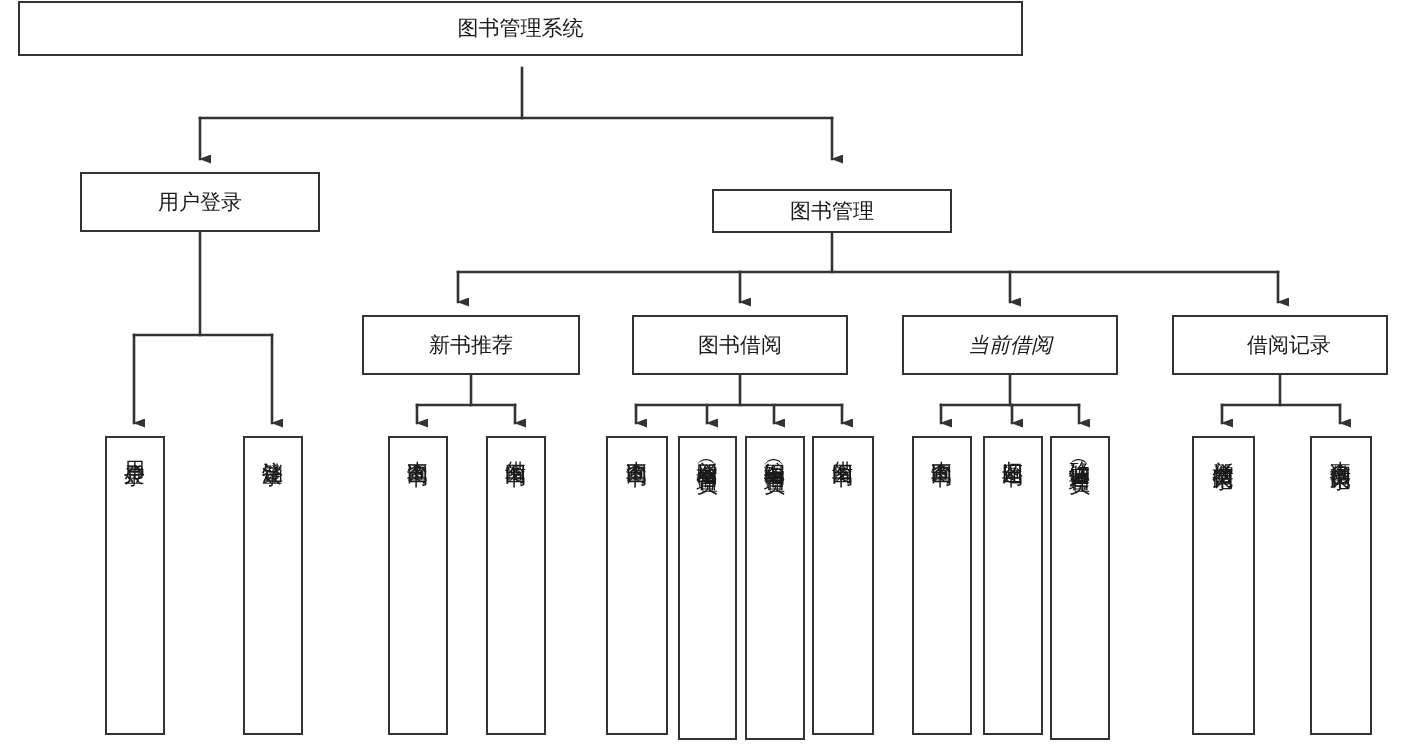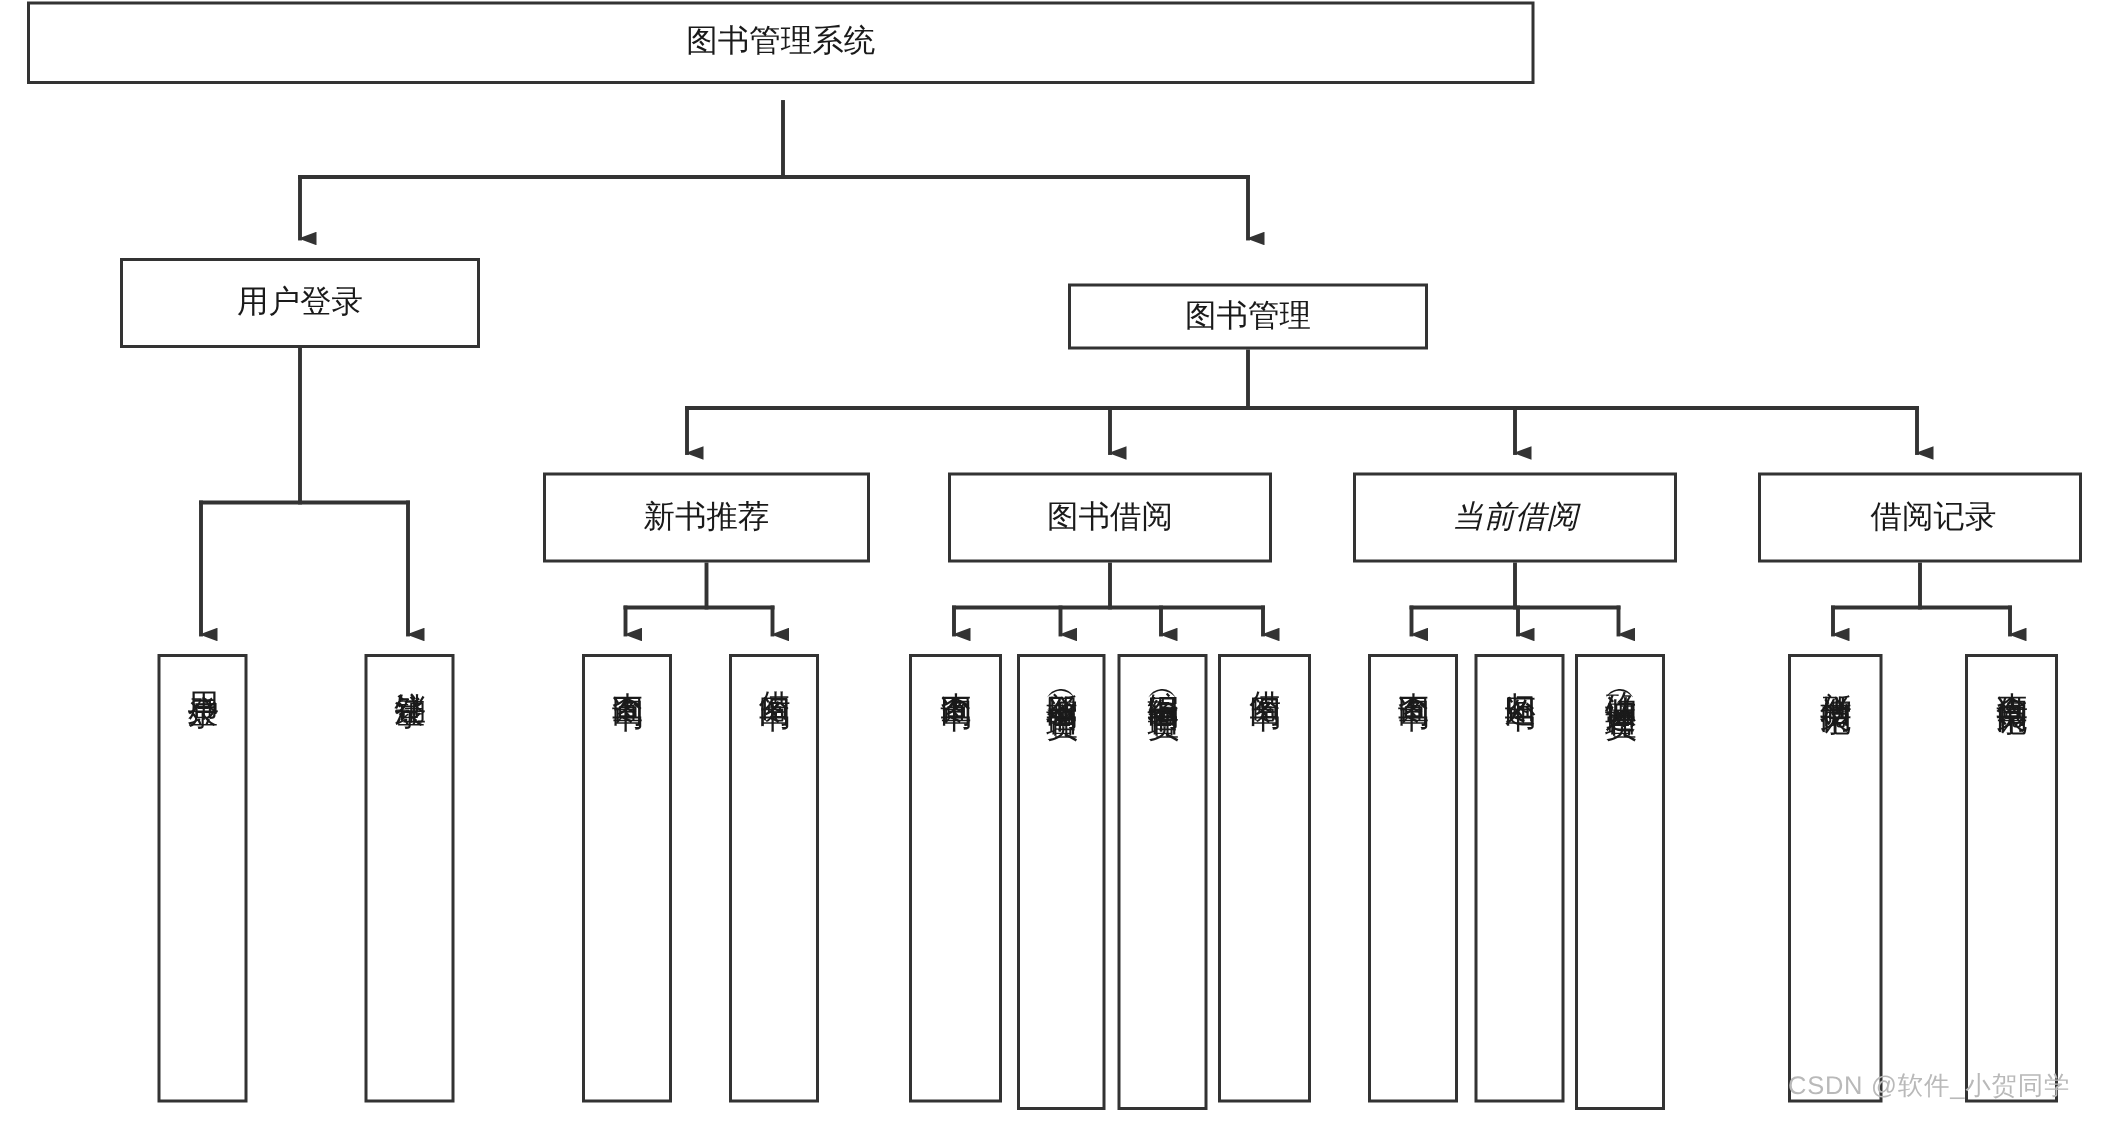--- a/index.html
+++ b/index.html
@@ -168,14 +168,13 @@
         <span class="node-label">确认归还（管理员）</span>
       </div>
       <div class="node vert" style="left: 1192px; top: 436px; width: 63px; height: 299px;">
         <span class="node-label">新增借阅记录</span>
       </div>
       <div class="node vert" style="left: 1310px; top: 436px; width: 62px; height: 299px;">
         <span class="node-label">查询借阅记录</span>
       </div>
     </div>
 
-  <div class="watermark">CSDN @软件_小贺同学</div>
 </div>
 
 </body></html>

